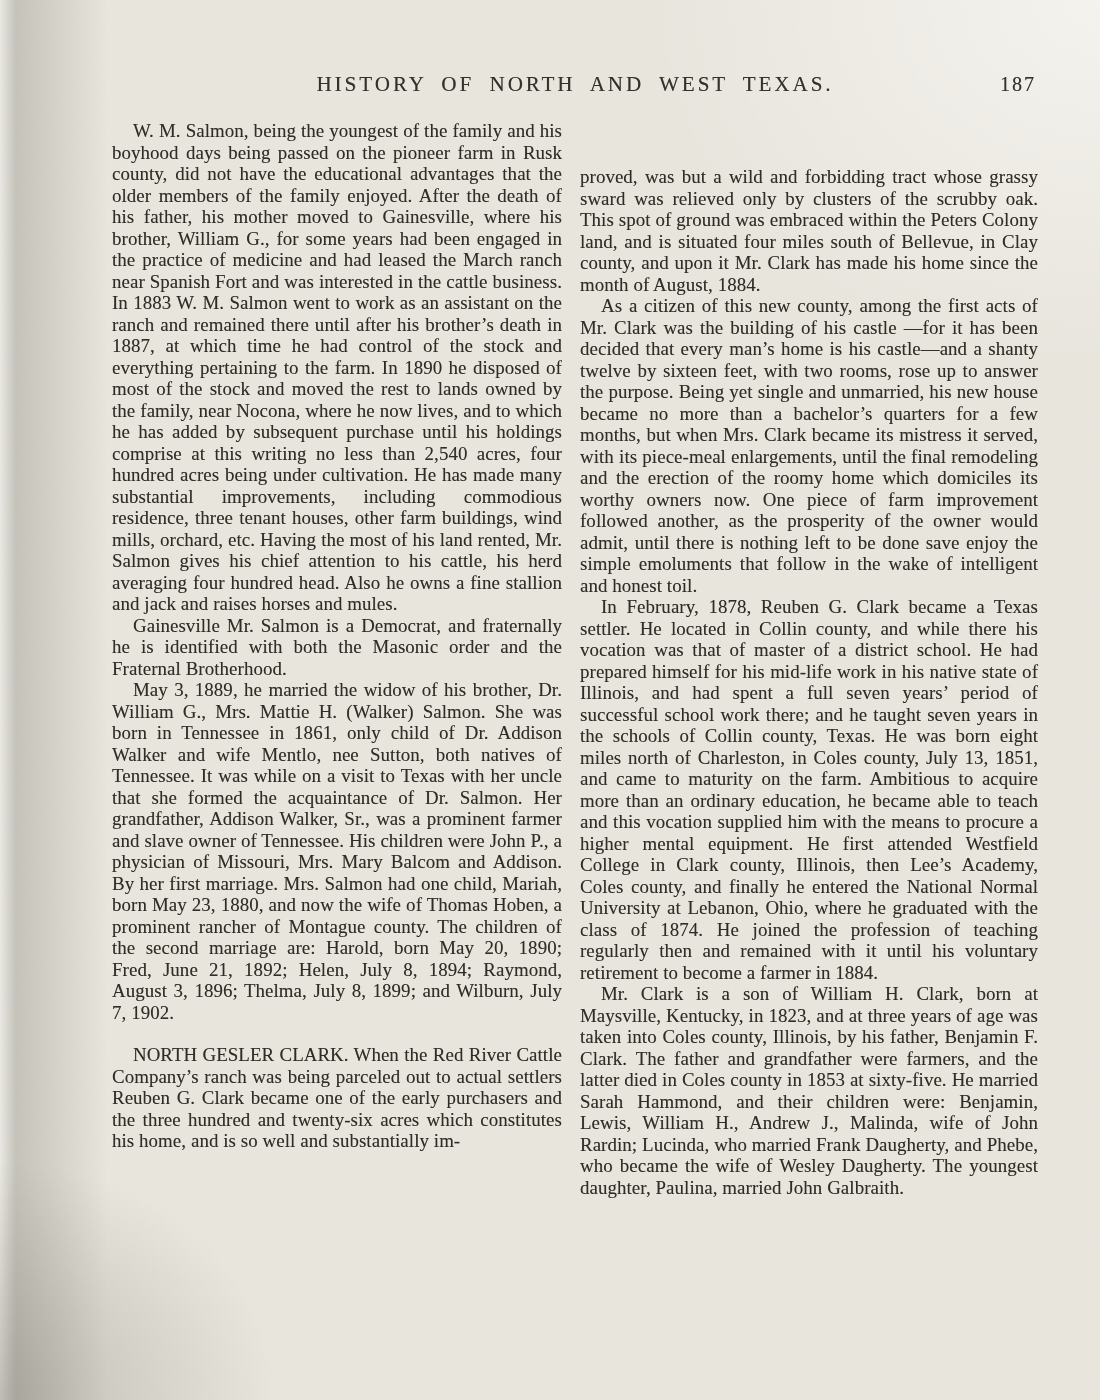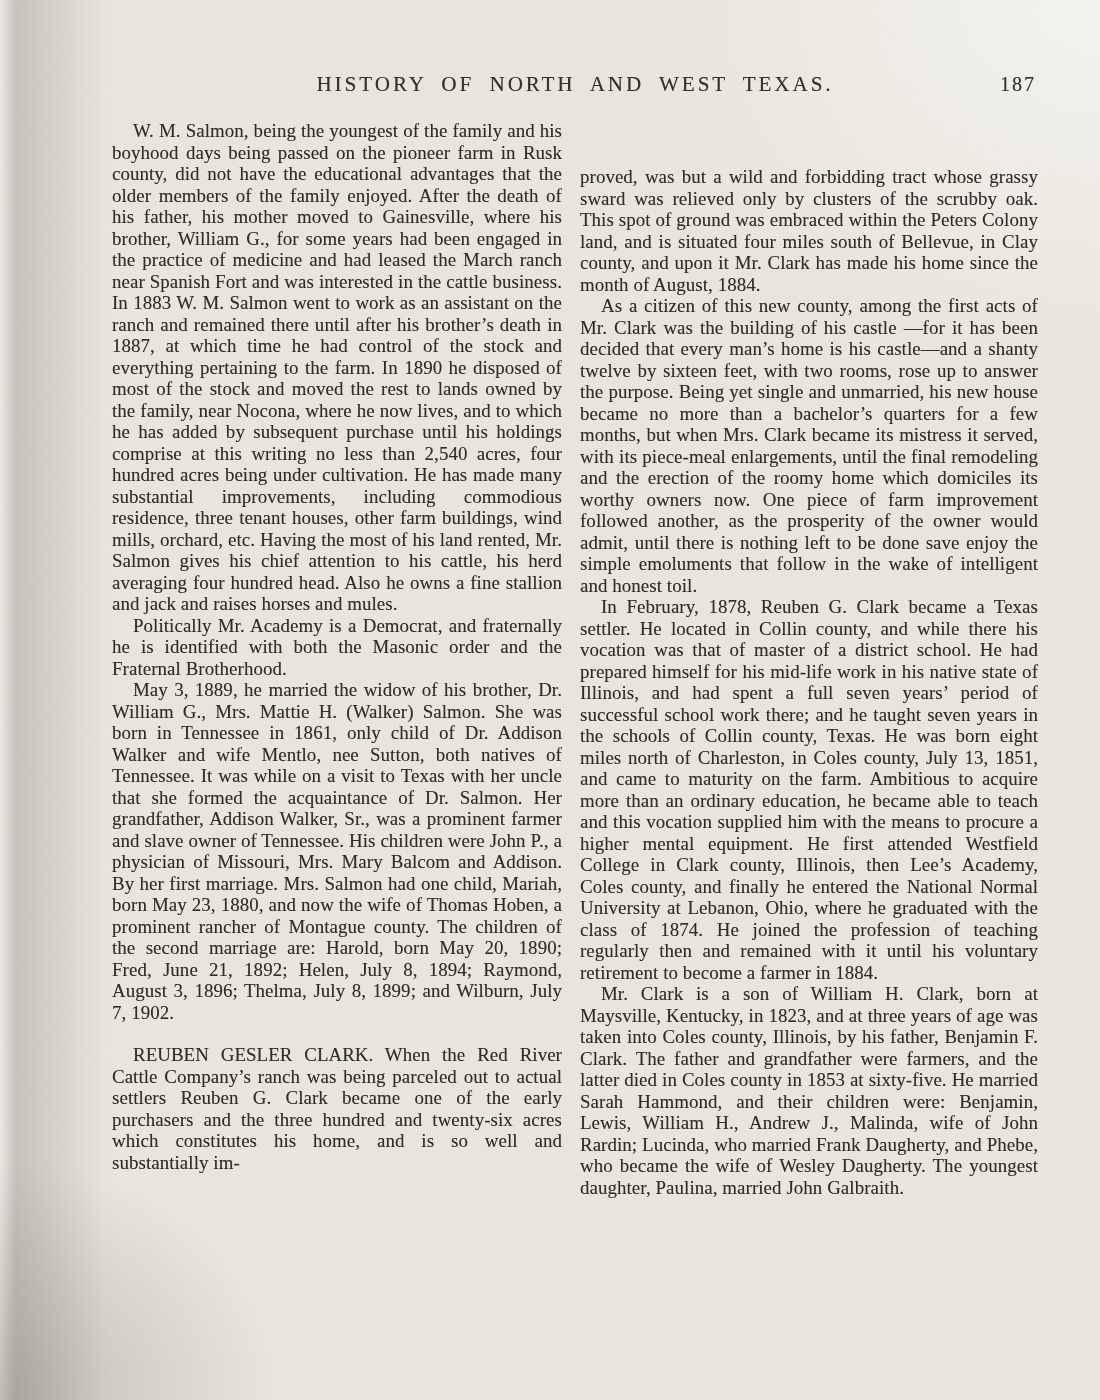--- a/index.html
+++ b/index.html
@@ -95,23 +95,23 @@
 
   <div class="content">
     <div class="running-head">
       <span>HISTORY OF NORTH AND WEST TEXAS.</span>
       <span class="page-number">187</span>
     </div>
 
     <div class="columns">
       <div class="col-left">
         <p>W. M. Salmon, being the youngest of the family and his boyhood days being passed on the pioneer farm in Rusk county, did not have the educational advantages that the older members of the family enjoyed. After the death of his father, his mother moved to Gainesville, where his brother, William G., for some years had been engaged in the practice of medicine and had leased the March ranch near Spanish Fort and was interested in the cattle business. In 1883 W. M. Salmon went to work as an assistant on the ranch and remained there until after his brother’s death in 1887, at which time he had control of the stock and everything pertaining to the farm. In 1890 he disposed of most of the stock and moved the rest to lands owned by the family, near Nocona, where he now lives, and to which he has added by subsequent purchase until his holdings comprise at this writing no less than 2,540 acres, four hundred acres being under cultivation. He has made many substantial improvements, including commodious residence, three tenant houses, other farm buildings, wind mills, orchard, etc. Having the most of his land rented, Mr. Salmon gives his chief attention to his cattle, his herd averaging four hundred head. Also he owns a fine stallion and jack and raises horses and mules.</p>
-        <p>Politically Mr. Academy is a Democrat, and fraternally he is identified with both the Masonic order and the Fraternal Brotherhood.</p>
+        <p>Gainesville Mr. Salmon is a Democrat, and fraternally he is identified with both the Masonic order and the Fraternal Brotherhood.</p>
         <p>May 3, 1889, he married the widow of his brother, Dr. William G., Mrs. Mattie H. (Walker) Salmon. She was born in Tennessee in 1861, only child of Dr. Addison Walker and wife Mentlo, nee Sutton, both natives of Tennessee. It was while on a visit to Texas with her uncle that she formed the acquaintance of Dr. Salmon. Her grandfather, Addison Walker, Sr., was a prominent farmer and slave owner of Tennessee. His children were John P., a physician of Missouri, Mrs. Mary Balcom and Addison. By her first marriage. Mrs. Salmon had one child, Mariah, born May 23, 1880, and now the wife of Thomas Hoben, a prominent rancher of Montague county. The children of the second marriage are: Harold, born May 20, 1890; Fred, June 21, 1892; Helen, July 8, 1894; Raymond, August 3, 1896; Thelma, July 8, 1899; and Wilburn, July 7, 1902.</p>
-        <p class="section-start">REUBEN GESLER CLARK. When the Red River Cattle Company’s ranch was being parceled out to actual settlers Reuben G. Clark became one of the early purchasers and the three hundred and twenty-six acres which constitutes his home, and is so well and substantially im-</p>
+        <p class="section-start">NORTH GESLER CLARK. When the Red River Cattle Company’s ranch was being parceled out to actual settlers Reuben G. Clark became one of the early purchasers and the three hundred and twenty-six acres which constitutes his home, and is so well and substantially im-</p>
       </div>
       <div class="col-right">
         <p class="no-indent">proved, was but a wild and forbidding tract whose grassy sward was relieved only by clusters of the scrubby oak. This spot of ground was embraced within the Peters Colony land, and is situated four miles south of Bellevue, in Clay county, and upon it Mr. Clark has made his home since the month of August, 1884.</p>
         <p>As a citizen of this new county, among the first acts of Mr. Clark was the building of his castle —for it has been decided that every man’s home is his castle—and a shanty twelve by sixteen feet, with two rooms, rose up to answer the purpose. Being yet single and unmarried, his new house became no more than a bachelor’s quarters for a few months, but when Mrs. Clark became its mistress it served, with its piece-meal enlargements, until the final remodeling and the erection of the roomy home which domiciles its worthy owners now. One piece of farm improvement followed another, as the prosperity of the owner would admit, until there is nothing left to be done save enjoy the simple emoluments that follow in the wake of intelligent and honest toil.</p>
         <p>In February, 1878, Reuben G. Clark became a Texas settler. He located in Collin county, and while there his vocation was that of master of a district school. He had prepared himself for his mid-life work in his native state of Illinois, and had spent a full seven years’ period of successful school work there; and he taught seven years in the schools of Collin county, Texas. He was born eight miles north of Charleston, in Coles county, July 13, 1851, and came to maturity on the farm. Ambitious to acquire more than an ordinary education, he became able to teach and this vocation supplied him with the means to procure a higher mental equipment. He first attended Westfield College in Clark county, Illinois, then Lee’s Academy, Coles county, and finally he entered the National Normal University at Lebanon, Ohio, where he graduated with the class of 1874. He joined the profession of teaching regularly then and remained with it until his voluntary retirement to become a farmer in 1884.</p>
         <p>Mr. Clark is a son of William H. Clark, born at Maysville, Kentucky, in 1823, and at three years of age was taken into Coles county, Illinois, by his father, Benjamin F. Clark. The father and grandfather were farmers, and the latter died in Coles county in 1853 at sixty-five. He married Sarah Hammond, and their children were: Benjamin, Lewis, William H., Andrew J., Malinda, wife of John Rardin; Lucinda, who married Frank Daugherty, and Phebe, who became the wife of Wesley Daugherty. The youngest daughter, Paulina, married John Galbraith.</p>
       </div>
     </div>
   </div>
 

